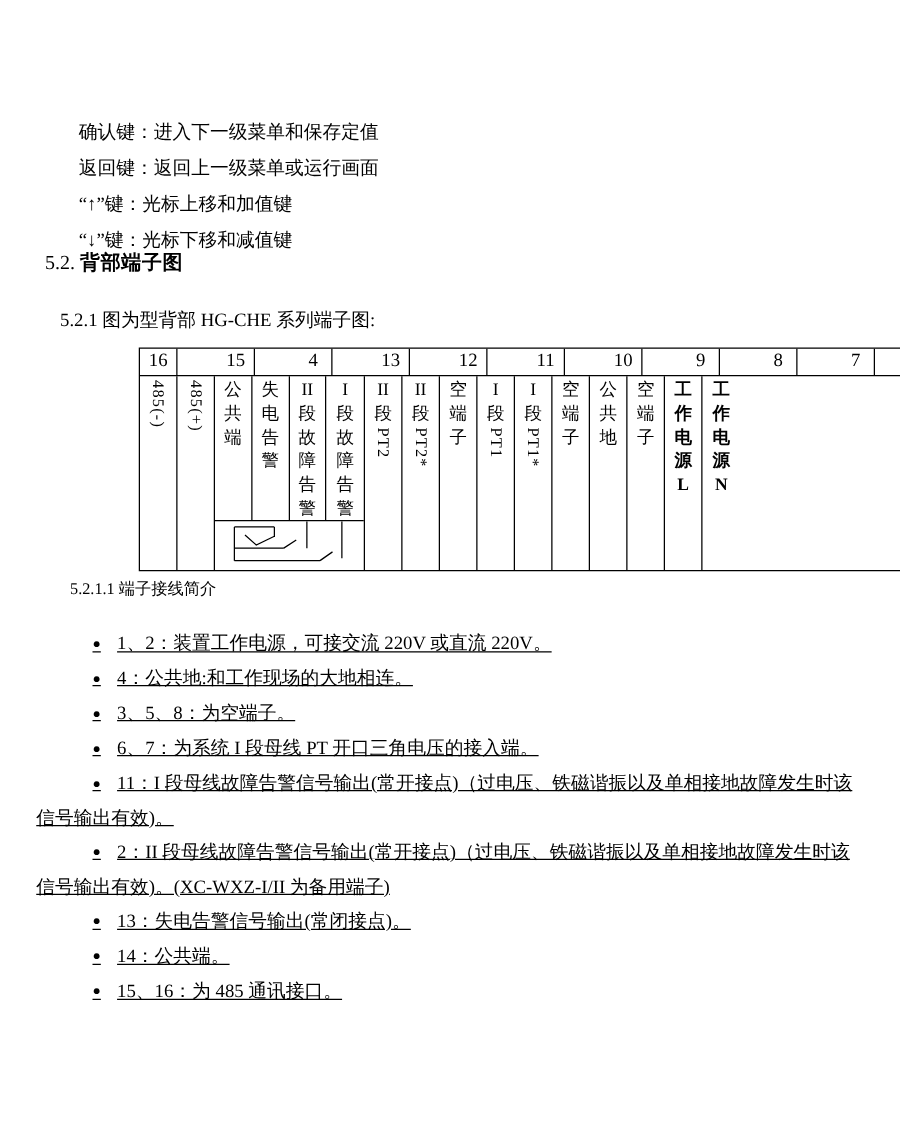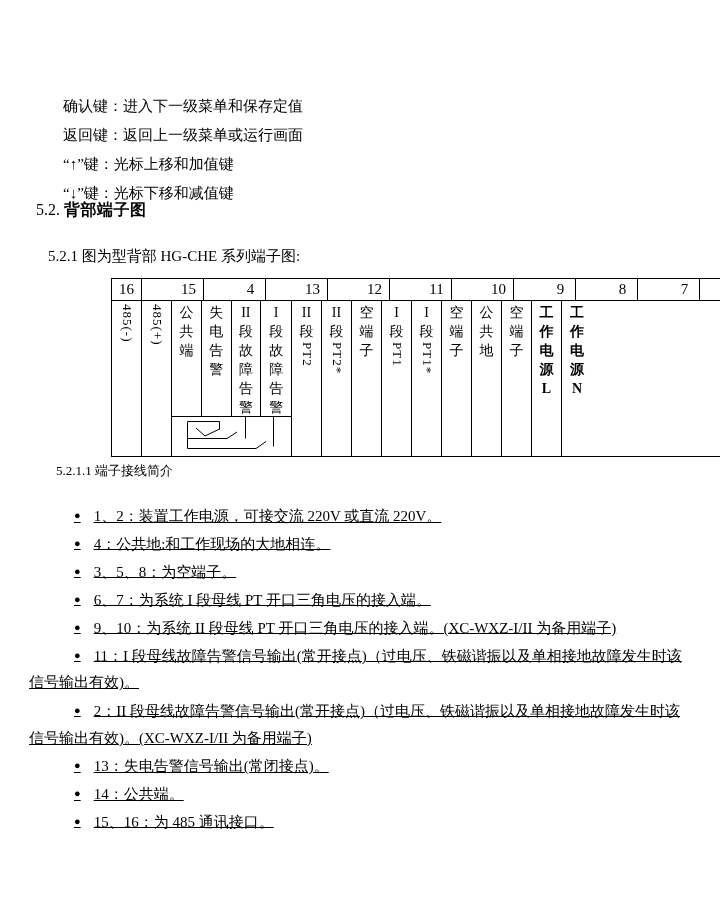--- a/index.html
+++ b/index.html
@@ -189,19 +189,18 @@
     </div>
 </div>
 
 <div class="abs h5211">5.2.1.1 端子接线简介</div>
 
 <ul class="abs bullets" id="bullets">
     <li><span class="blt">●</span><span>1、2：装置工作电源，可接交流 220V 或直流 220V。</span></li>
     <li><span class="blt">●</span><span>4：公共地:和工作现场的大地相连。</span></li>
     <li><span class="blt">●</span><span>3、5、8：为空端子。</span></li>
     <li><span class="blt">●</span><span>6、7：为系统 I 段母线 PT 开口三角电压的接入端。</span></li>
-    <li><span class="blt">●</span><span>9、10：为系统 II 段母线 PT 开口三角电压的接入端。(XC-WXZ-I/II 为备用端子)</span></li>
     <li><span class="blt">●</span><span>11：I 段母线故障告警信号输出(常开接点)（过电压、铁磁谐振以及单相接地故障发生时该信号输出有效)。</span></li>
     <li><span class="blt">●</span><span>2：II 段母线故障告警信号输出(常开接点)（过电压、铁磁谐振以及单相接地故障发生时该信号输出有效)。(XC-WXZ-I/II 为备用端子)</span></li>
     <li><span class="blt">●</span><span>13：失电告警信号输出(常闭接点)。</span></li>
     <li><span class="blt">●</span><span>14：公共端。</span></li>
     <li><span class="blt">●</span><span>15、16：为 485 通讯接口。</span></li>
   </ul>
 
 </body></html>

